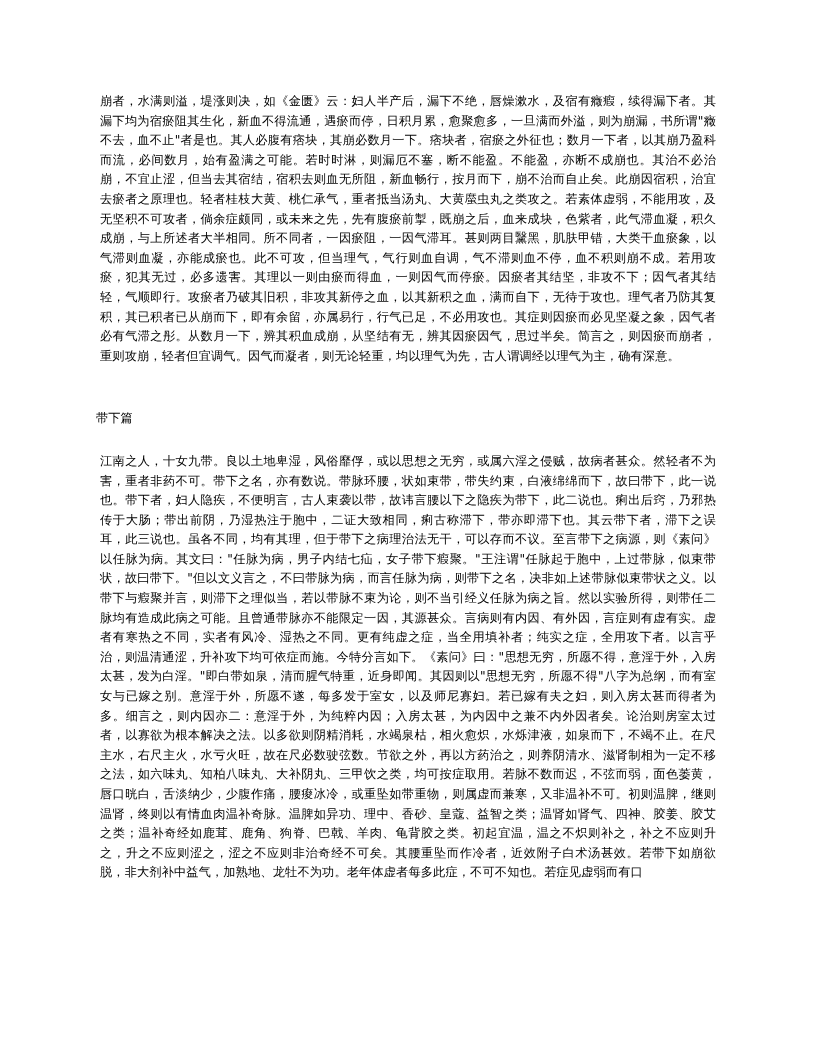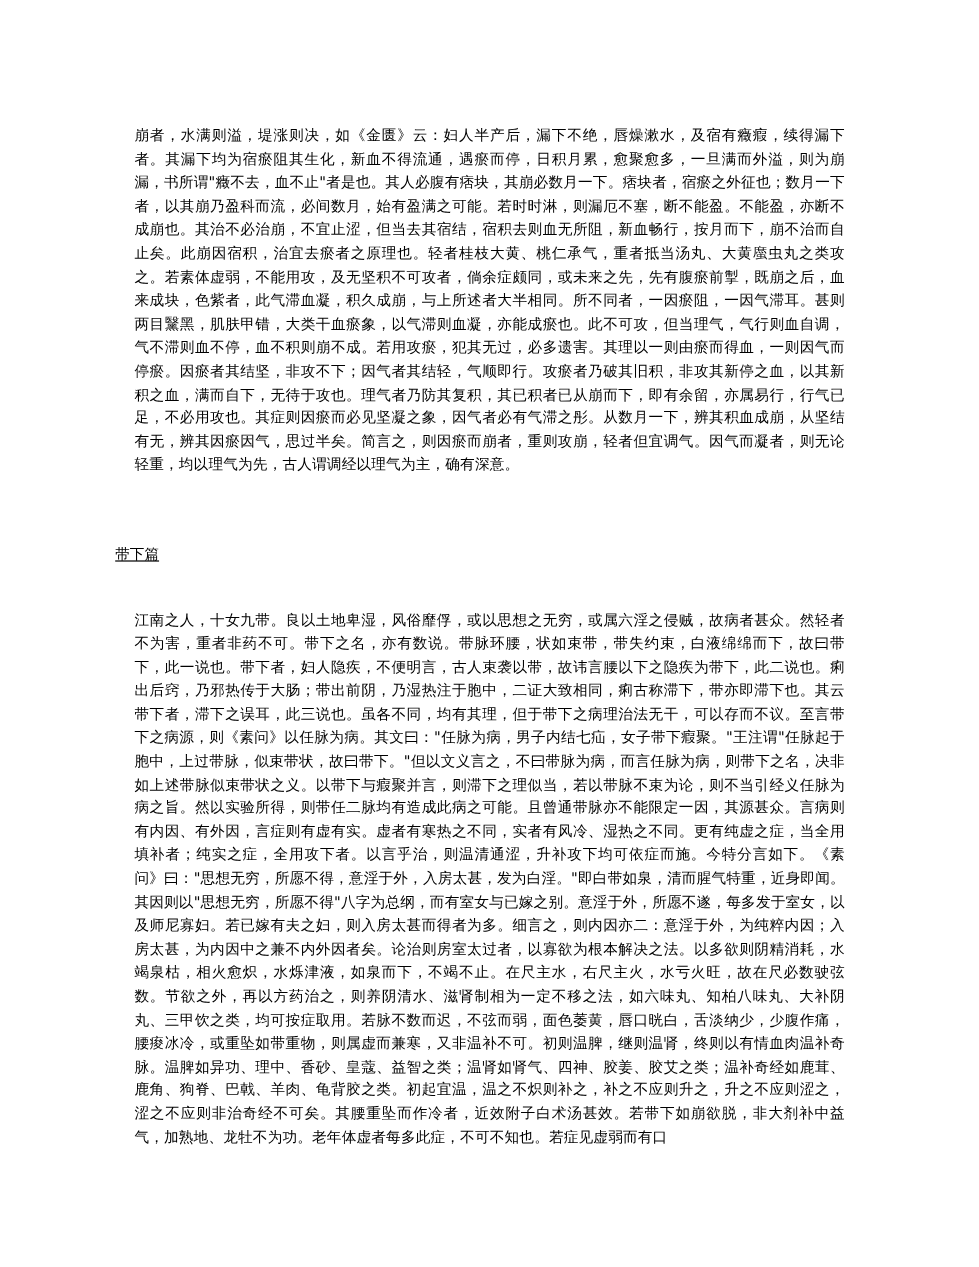--- a/index.html
+++ b/index.html
@@ -18,29 +18,28 @@
     width: 816px;
     height: 1056px;
     padding: 88px 96px 80px 96px;
     background: #ffffff;
   }
   .para {
     font-size: 12.2px;
     line-height: 19.6px;
     text-align: justify;
     text-justify: inter-ideograph;
-    margin: 16px;
+    margin: 4px;
     letter-spacing: 0.15px;
   }
   .section-title {
     font-size: 12.2px;
     line-height: 19.6px;
     margin: 0;
     text-align: left;
-    text-decoration: underline;
   }
   .gap-large {
     height: 39px;
   }
   .gap-small {
     height: 19px;
   }
 </style>
 </head>
 <body>

